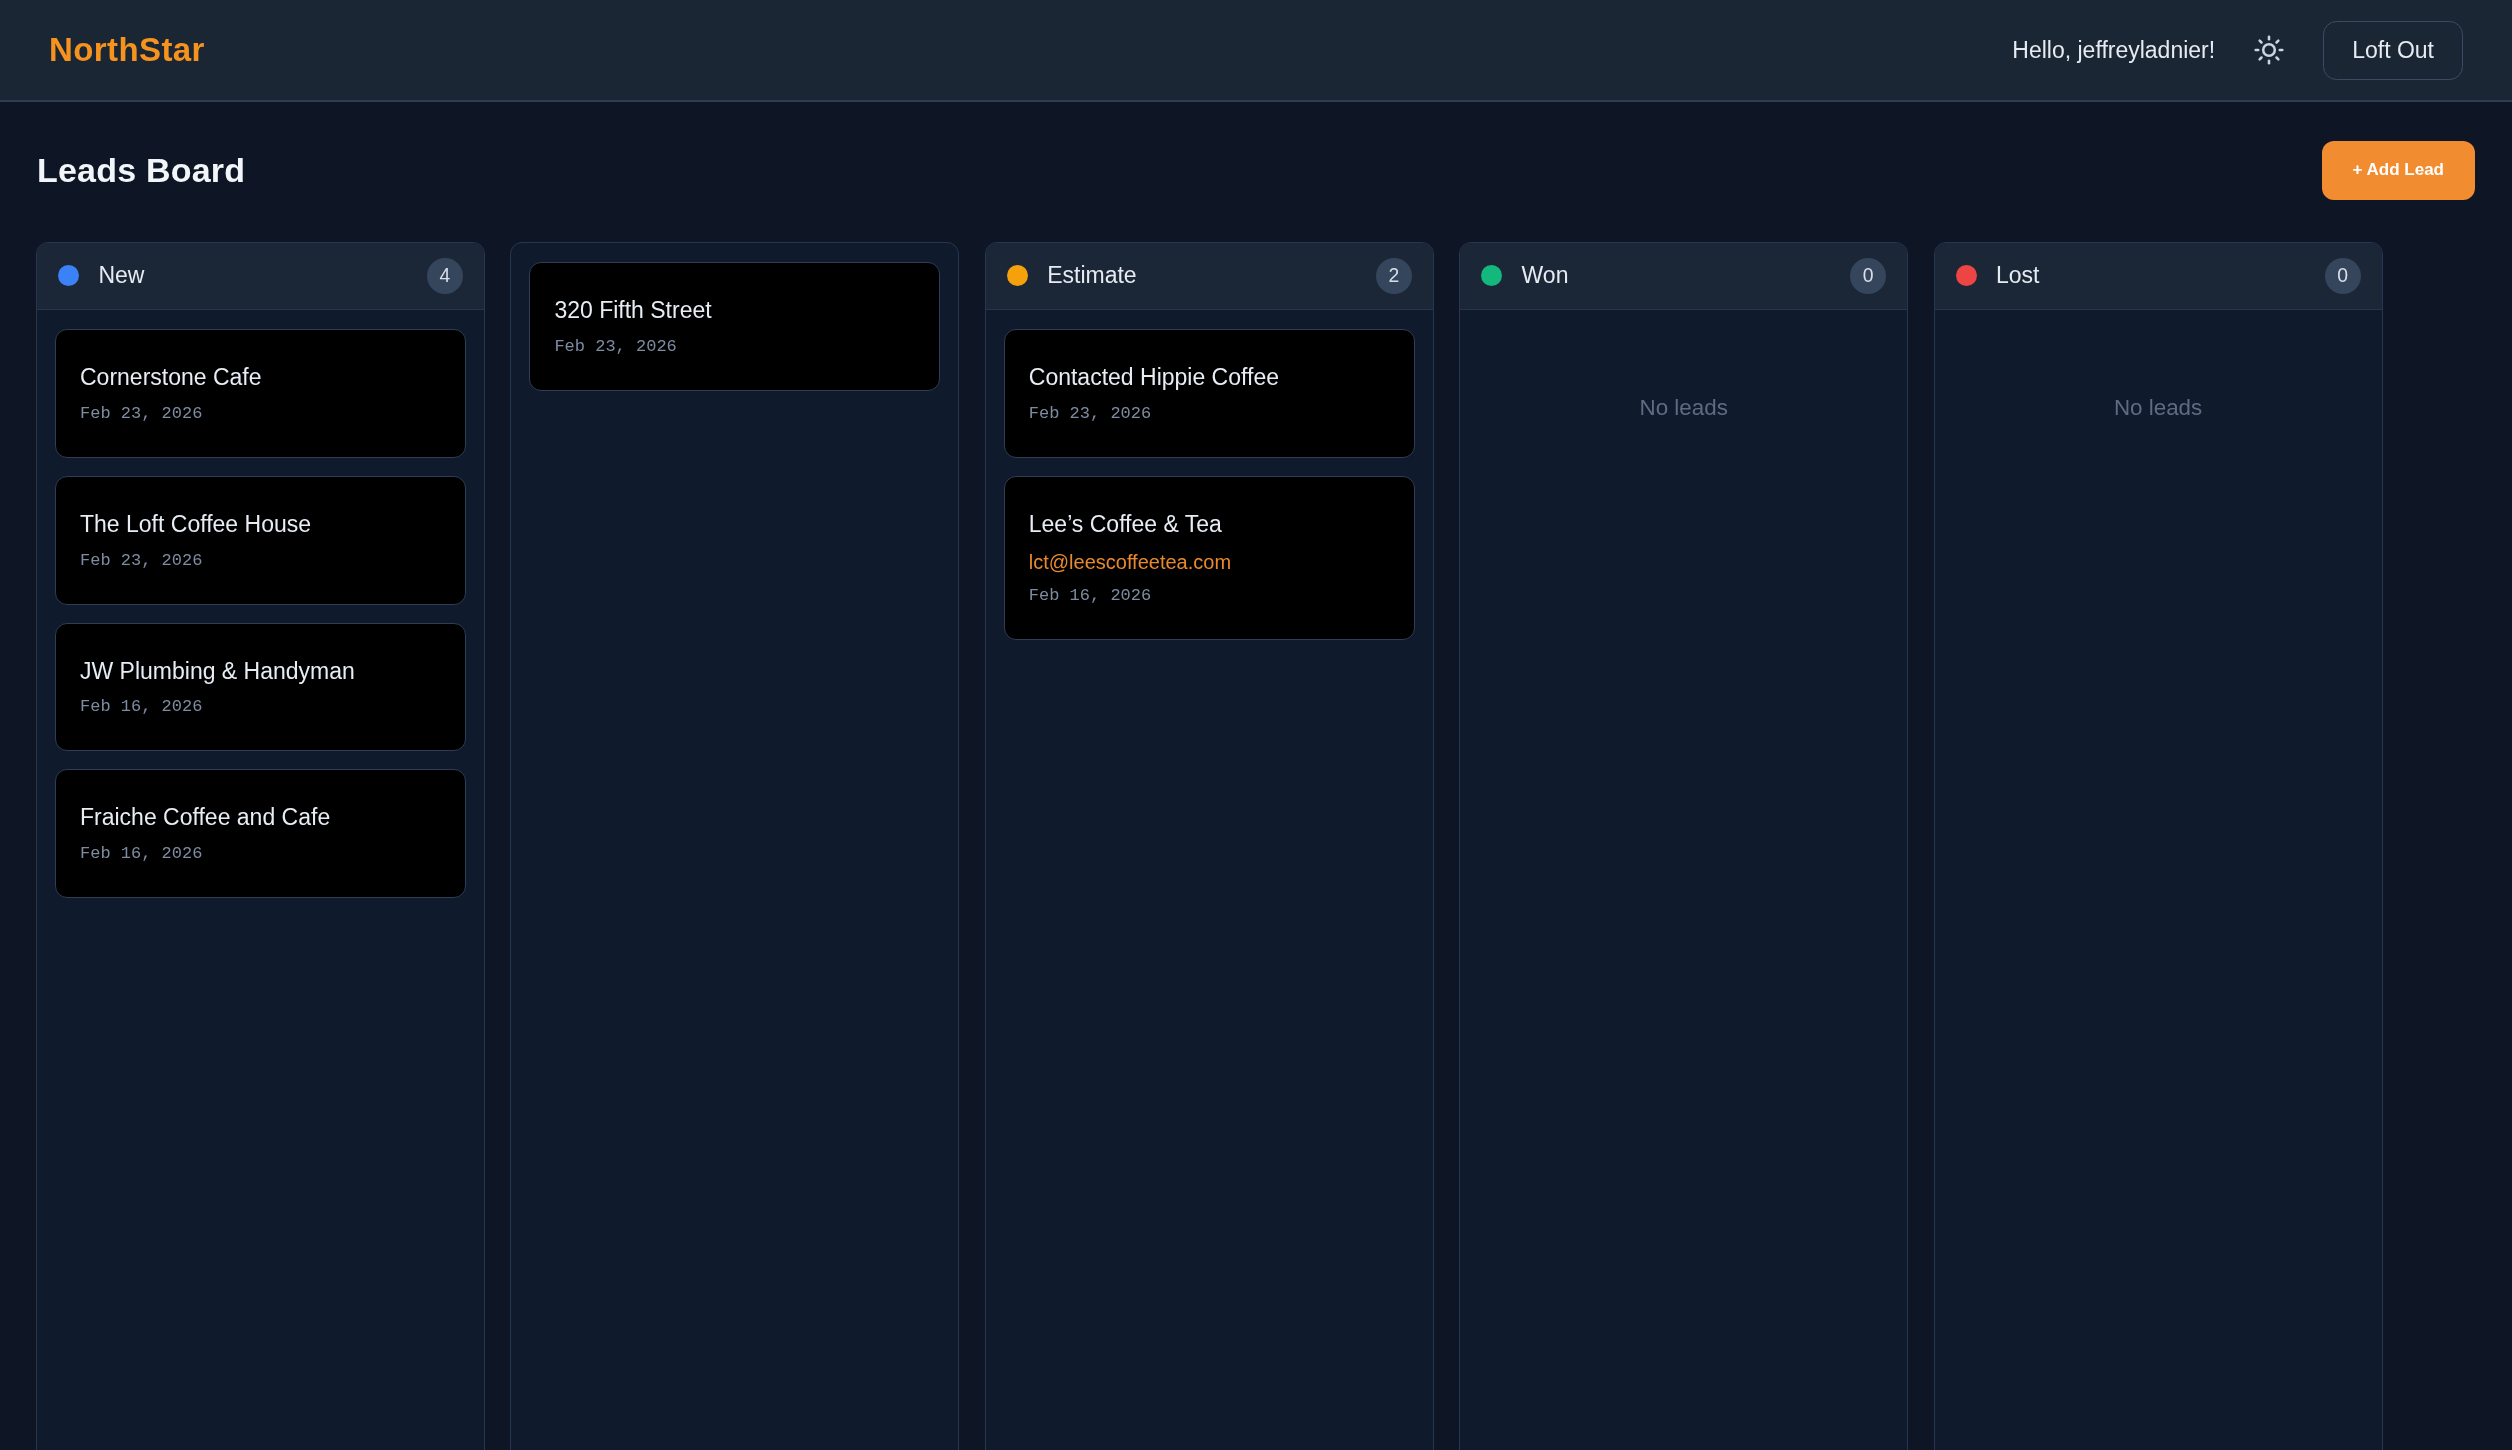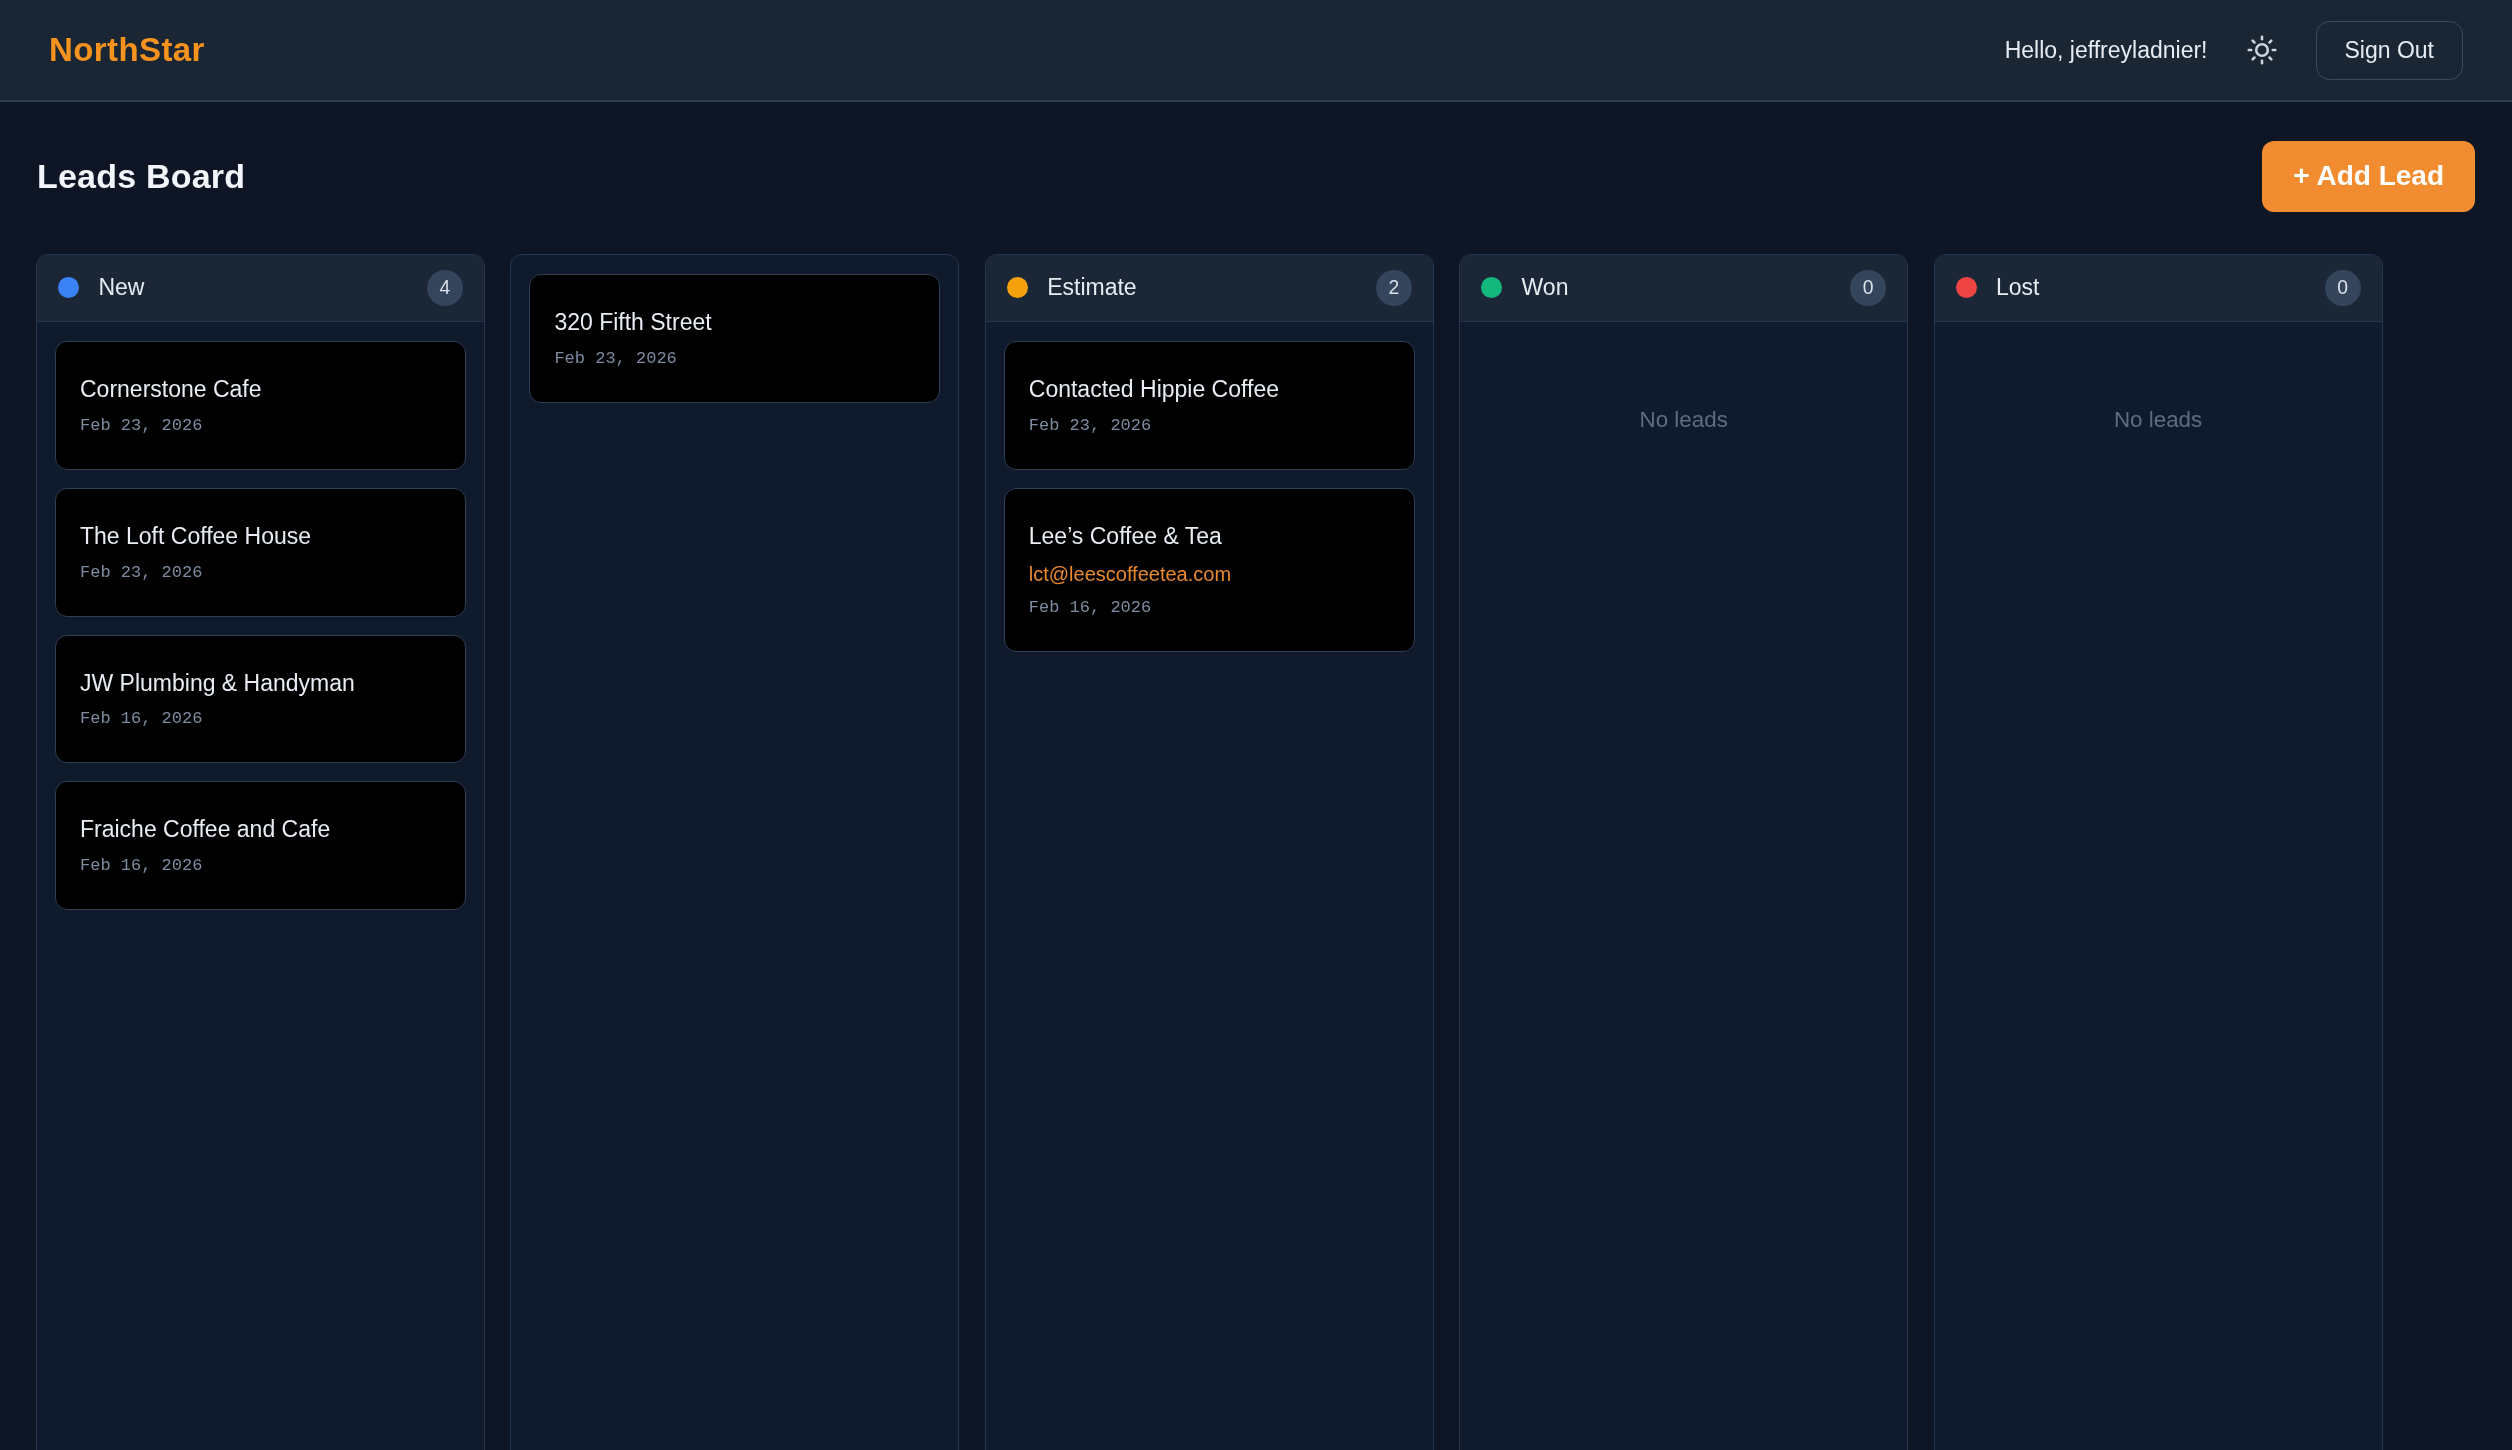--- a/index.html
+++ b/index.html
@@ -29,21 +29,21 @@
     padding: 15px 28px; cursor: pointer;
   }
 
   
   .titlebar {
     display: flex; align-items: center; justify-content: space-between;
     padding: 39px 37px 0 37px;
   }
   .page-title { font-size: 34px; font-weight: 700; color: #f2f5f9; letter-spacing: 0.2px; }
   .add-lead-btn {
-    background: #f28c31; color: #ffffff; font-size: 28px; font-weight: 600;
+    background: #f28c31; color: #ffffff; font-size: 17px; font-weight: 600;
     font-family: "Liberation Sans", sans-serif;
     border: none; border-radius: 12px; padding: 19.4px 31px; cursor: pointer;
   }
 
   
   .board {
     display: flex; align-items: flex-start; gap: 25.4px;
     padding: 0 36px; margin-top: 42px;
   }
   .column {
@@ -91,21 +91,21 @@
           <line x1="12" y1="19.6" x2="12" y2="21.4"></line>
           <line x1="2.6" y1="12" x2="4.4" y2="12"></line>
           <line x1="19.6" y1="12" x2="21.4" y2="12"></line>
           <line x1="5.4" y1="5.4" x2="6.7" y2="6.7"></line>
           <line x1="17.3" y1="17.3" x2="18.6" y2="18.6"></line>
           <line x1="5.4" y1="18.6" x2="6.7" y2="17.3"></line>
           <line x1="17.3" y1="6.7" x2="18.6" y2="5.4"></line>
         </svg>
       </span>
     </button>
-    <button class="signout-btn">Sign Out</button>
+    <button class="signout-btn">Loft Out</button>
   </div>
 </header>
 
 <div class="titlebar">
   <h1 class="page-title" style="margin:0;text-align:center;">Leads Board</h1>
   <button class="add-lead-btn">+ Add Lead</button>
 </div>
 
 <main class="board">
   <section class="column">

